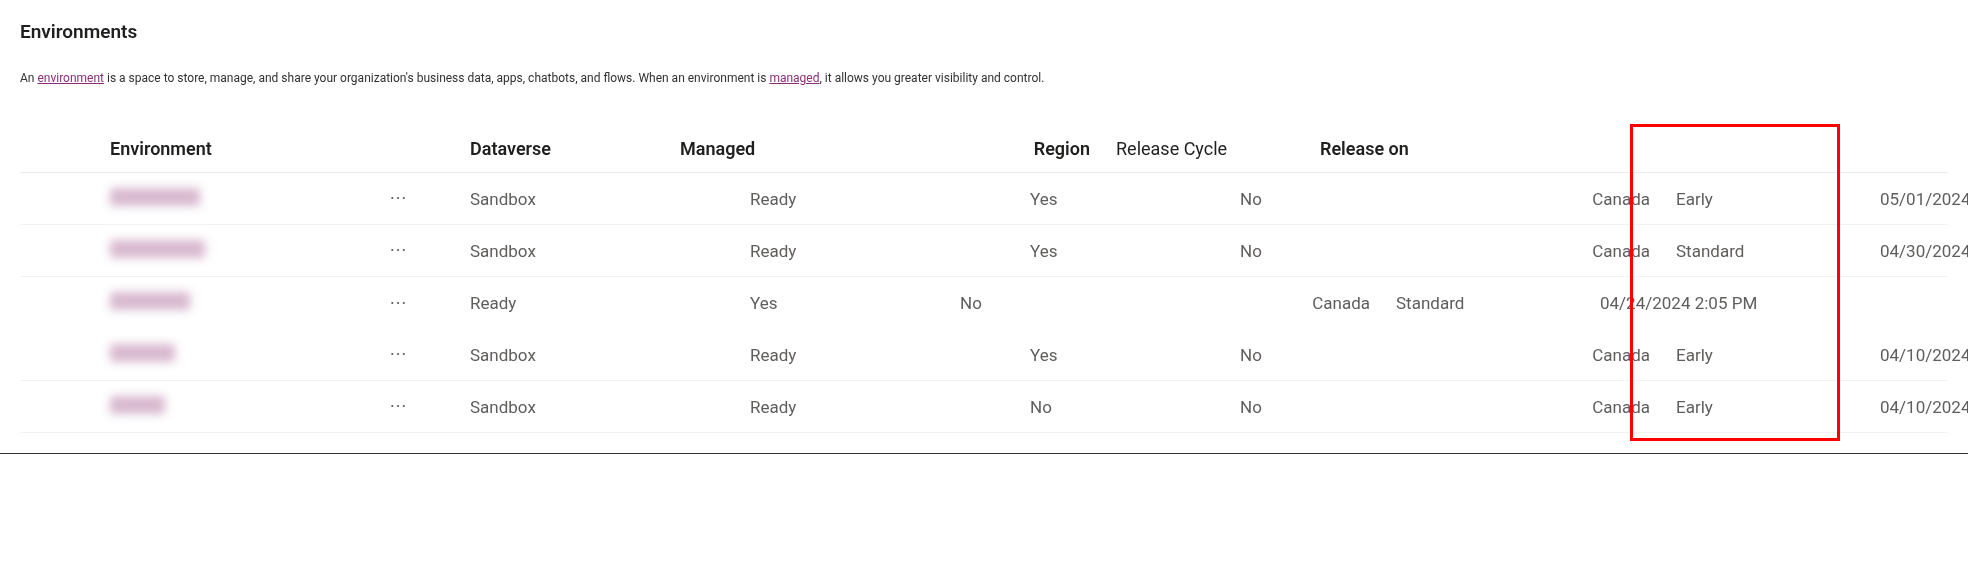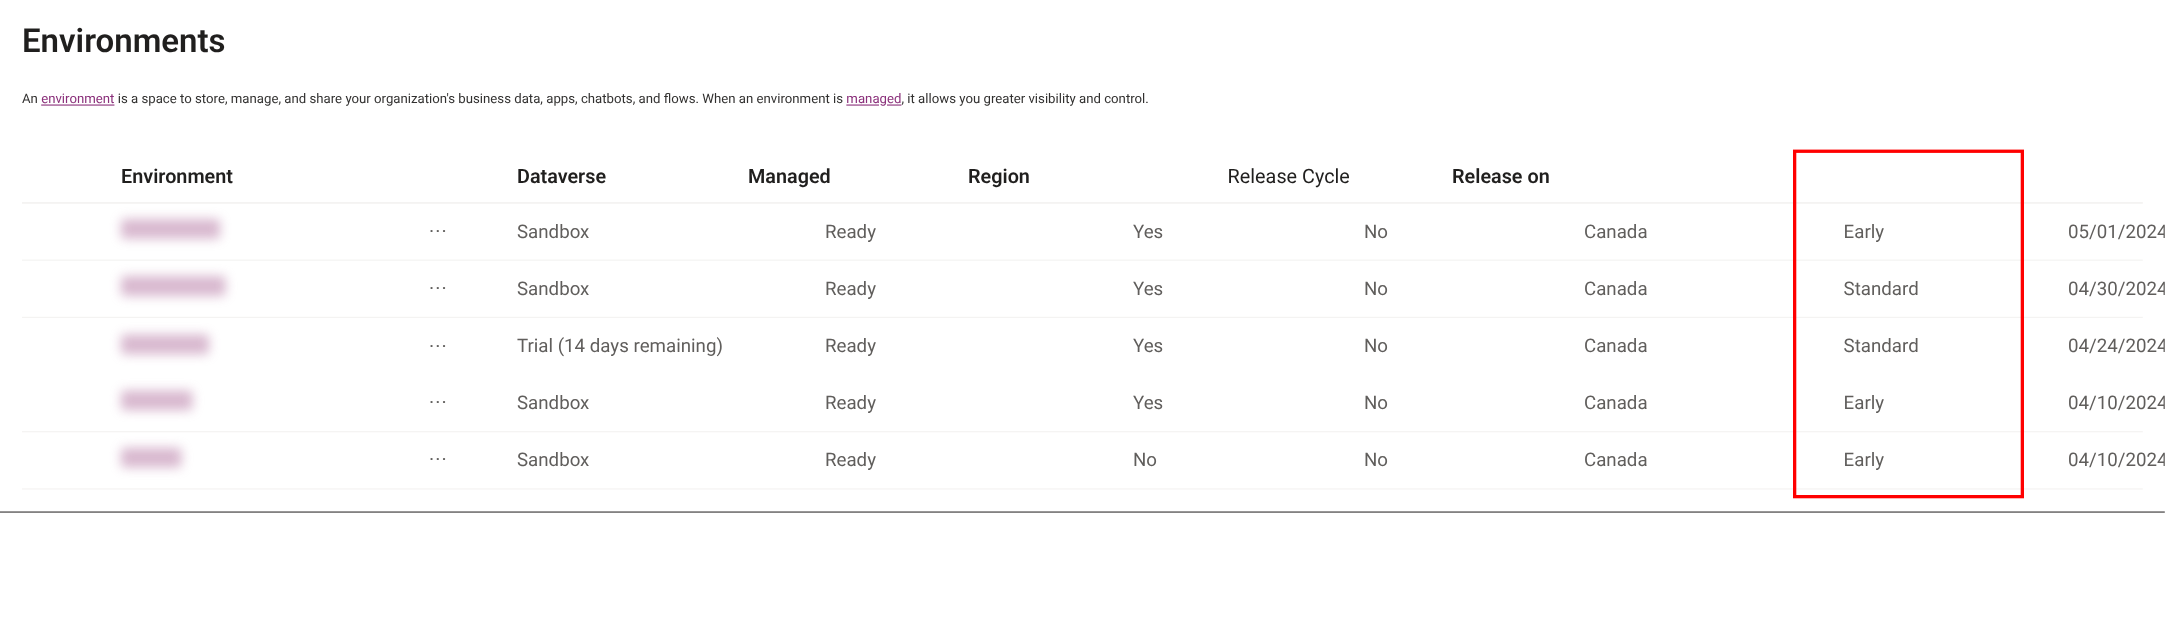--- a/index.html
+++ b/index.html
@@ -5,21 +5,21 @@
     * { box-sizing: border-box; margin: 0; padding: 0; }
     body {
       font-family: "Segoe UI", -apple-system, BlinkMacSystemFont, Roboto, sans-serif;
       background: #ffffff;
       color: #323130;
       width: 1968px;
       padding: 20px 20px 20px 20px;
       border-bottom: 1px solid #323130;
     }
     .page-title {
-      font-size: 30px;
+      font-size: 19px;
       font-weight: 600;
       color: #201f1e;
       margin-bottom: 28px;
     }
     .intro {
       font-size: 12px;
       color: #323130;
       margin-bottom: 40px;
     }
     .intro a {
@@ -47,21 +47,21 @@
       color: #605e5c;
       min-height: 52px;
     }
     .col-select { width: 90px; flex: 0 0 90px; }
     .col-env    { width: 280px; flex: 0 0 280px; padding-left: 0; }
     .col-more   { width: 80px;  flex: 0 0 80px; text-align: left; }
     .col-type   { width: 280px; flex: 0 0 280px; }
     .col-state  { width: 280px; flex: 0 0 280px; }
     .col-dv     { width: 210px; flex: 0 0 210px; }
     .col-mgd    { width: 200px; flex: 0 0 200px; }
-    .col-region { width: 210px; flex: 0 0 210px; }
+    .col-region { width: 210px; flex: 0 0 210px; text-align: right; }
     .col-rel    { width: 200px; flex: 0 0 200px; padding-left: 26px; }
     .col-created{ width: 260px; flex: 0 0 260px; padding-left: 30px; }
 
     .table-header .col-env { padding-left: 0; color: #201f1e; }
     .table-header .col-rel { font-weight: 400; }
 
     .more-dots {
       color: #605e5c;
       font-size: 18px;
       letter-spacing: 1px;
@@ -138,21 +138,20 @@
         <div class="col-dv">Yes</div>
         <div class="col-mgd">No</div>
         <div class="col-region">Canada</div>
         <div class="col-rel">Standard</div>
         <div class="col-created">04/30/2024 1:26 PM</div>
       </div>
       <div class="table-row">
         <div class="col-select"></div>
         <div class="col-env"><span class="blurred-name w3"></span></div>
         <div class="col-more"><span class="more-dots">···</span></div>
-        <div class="col-type">Trial (14 days remaining)</div>
         <div class="col-state">Ready</div>
         <div class="col-dv">Yes</div>
         <div class="col-mgd">No</div>
         <div class="col-region">Canada</div>
         <div class="col-rel">Standard</div>
         <div class="col-created">04/24/2024 2:05 PM</div>
       </div>
       <div class="table-row">
         <div class="col-select"></div>
         <div class="col-env"><span class="blurred-name w4"></span></div>

